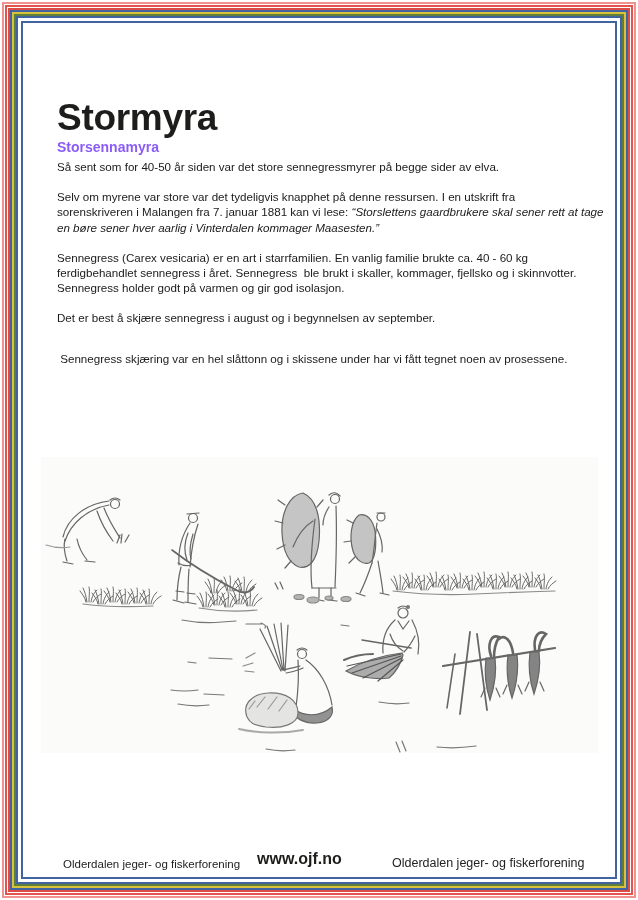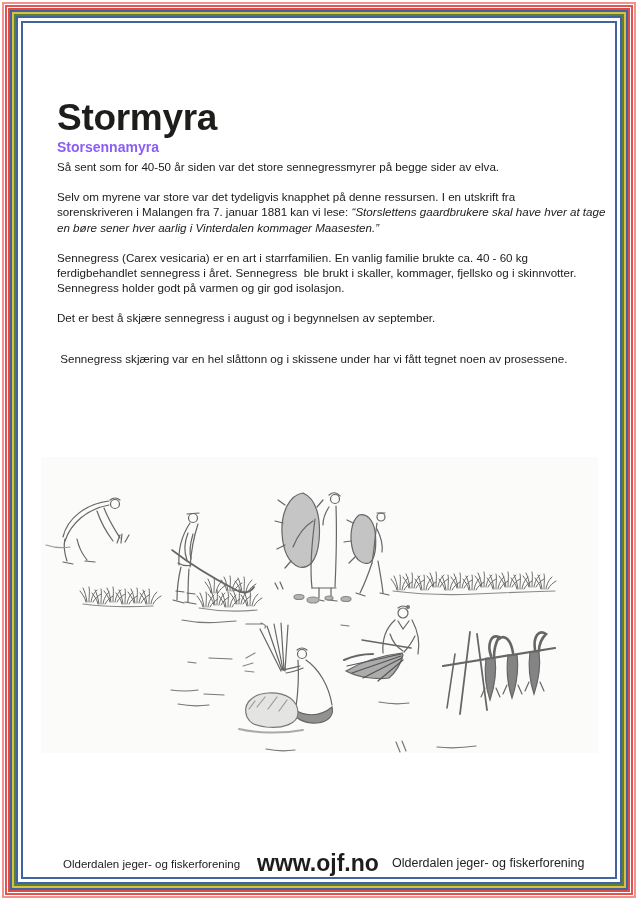--- a/index.html
+++ b/index.html
@@ -38,21 +38,21 @@
   .line{display:block;white-space:pre;}
   .inline-line{display:block;white-space:pre;}
   .q{font-style:italic;}
   
   .illustration{
     position:absolute;left:41px;top:457px;width:557px;height:296px;
     background:#fbfbfa;
   }
   
   .footer-left{position:absolute;left:63px;top:858px;font-size:11.5px;color:#222;white-space:pre;}
-  .footer-center{position:absolute;left:257px;top:850px;font-size:23px;font-weight:bold;color:#1d1d1b;white-space:pre;}
+  .footer-center{position:absolute;left:257px;top:850px;font-size:16px;font-weight:bold;color:#1d1d1b;white-space:pre;}
   .footer-right{position:absolute;left:392px;top:856px;font-size:12.5px;color:#222;white-space:pre;}
 </style>
 </head>
 <body>
 
 <div class="page">
 
   <div class="stripe s-pink"></div>
   <div class="stripe s-red1"></div>
   <div class="stripe s-red2"></div>
@@ -64,21 +64,21 @@
 
   <h1 class="title">Stormyra</h1>
   <h2 class="subtitle">Storsennamyra</h2>
 
   <div class="bodytext">
     <p>
       <span class="line">Så sent som for 40-50 år siden var det store sennegressmyrer på begge sider av elva.</span>
     </p>
     <p>
       <span class="line">Selv om myrene var store var det tydeligvis knapphet på denne ressursen. I en utskrift fra</span>
-      <span class="inline-line"><span>sorenskriveren i Malangen fra 7. januar 1881 kan vi lese: </span><span class="q">“Storslettens gaardbrukere skal have hver at tage</span></span>
+      <span class="inline-line"><span>sorenskriveren i Malangen fra 7. januar 1881 kan vi lese: </span><span class="q">“Storslettens gaardbrukere skal sener rett at tage</span></span>
       <span class="line q">en børe sener hver aarlig i Vinterdalen kommager Maasesten.”</span>
     </p>
     <p>
       <span class="line">Sennegress (Carex vesicaria) er en art i starrfamilien. En vanlig familie brukte ca. 40 - 60 kg</span>
       <span class="line">ferdigbehandlet sennegress i året. Sennegress  ble brukt i skaller, kommager, fjellsko og i skinnvotter.</span>
       <span class="line">Sennegress holder godt på varmen og gir god isolasjon.</span>
     </p>
     <p>
       <span class="line">Det er best å skjære sennegress i august og i begynnelsen av september.</span>
     </p>

